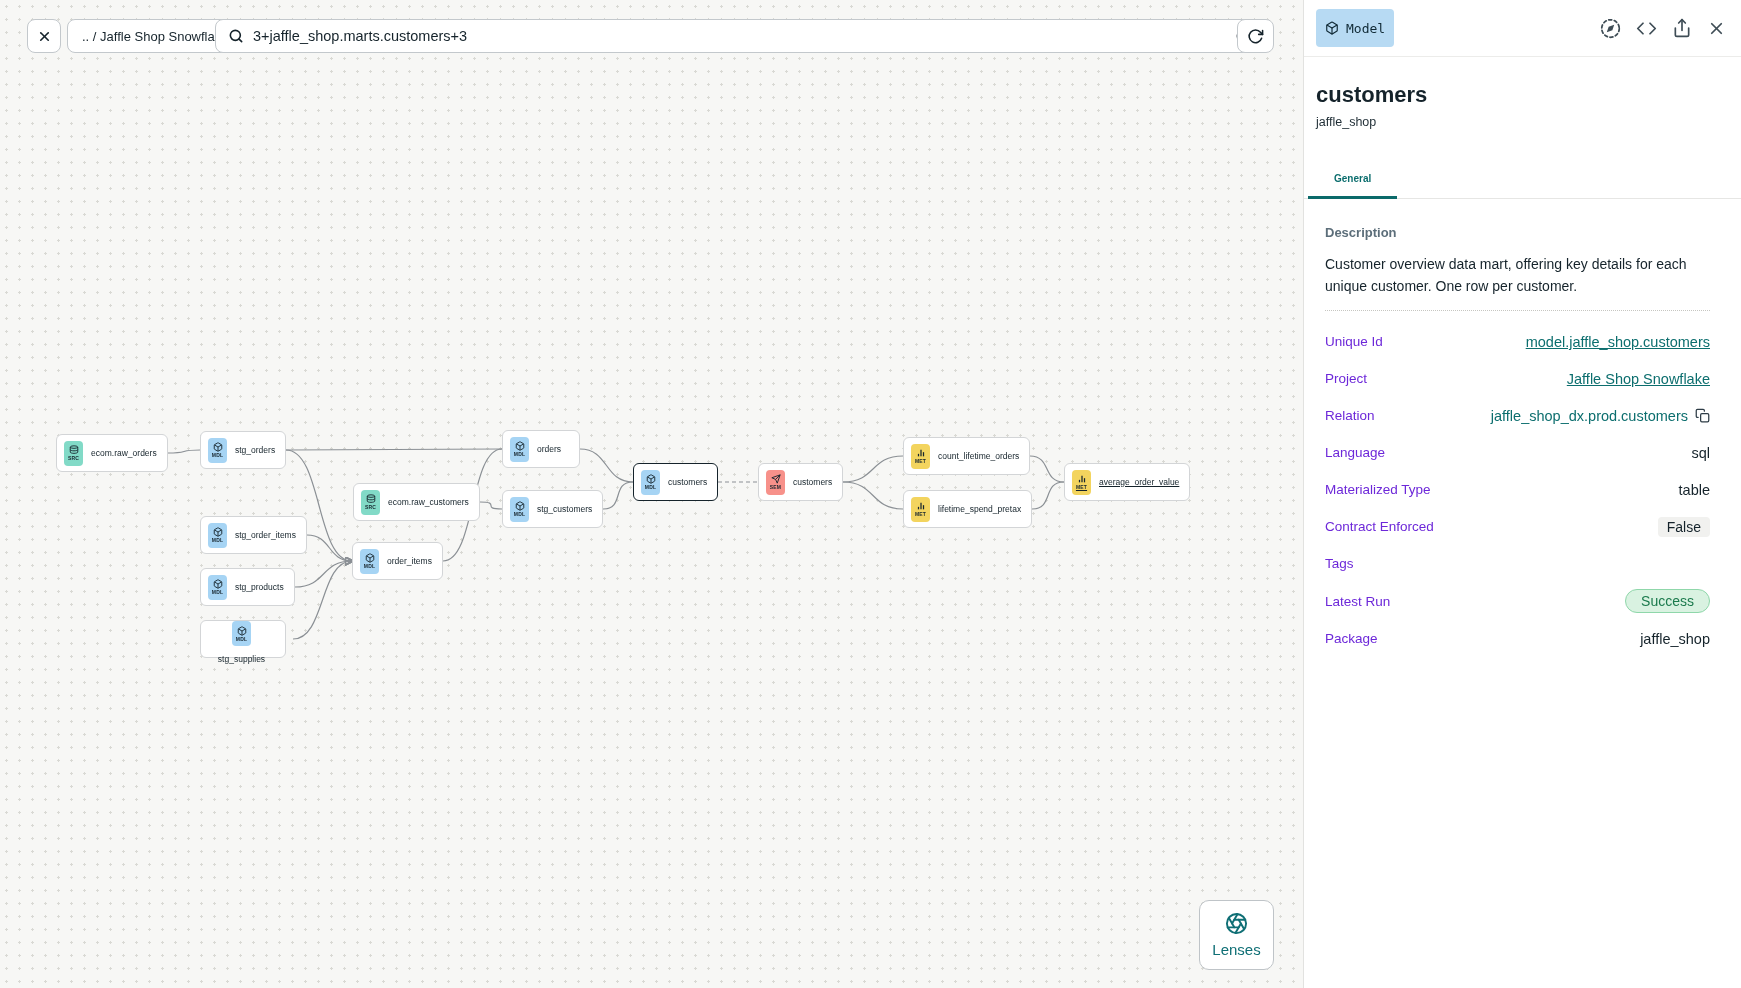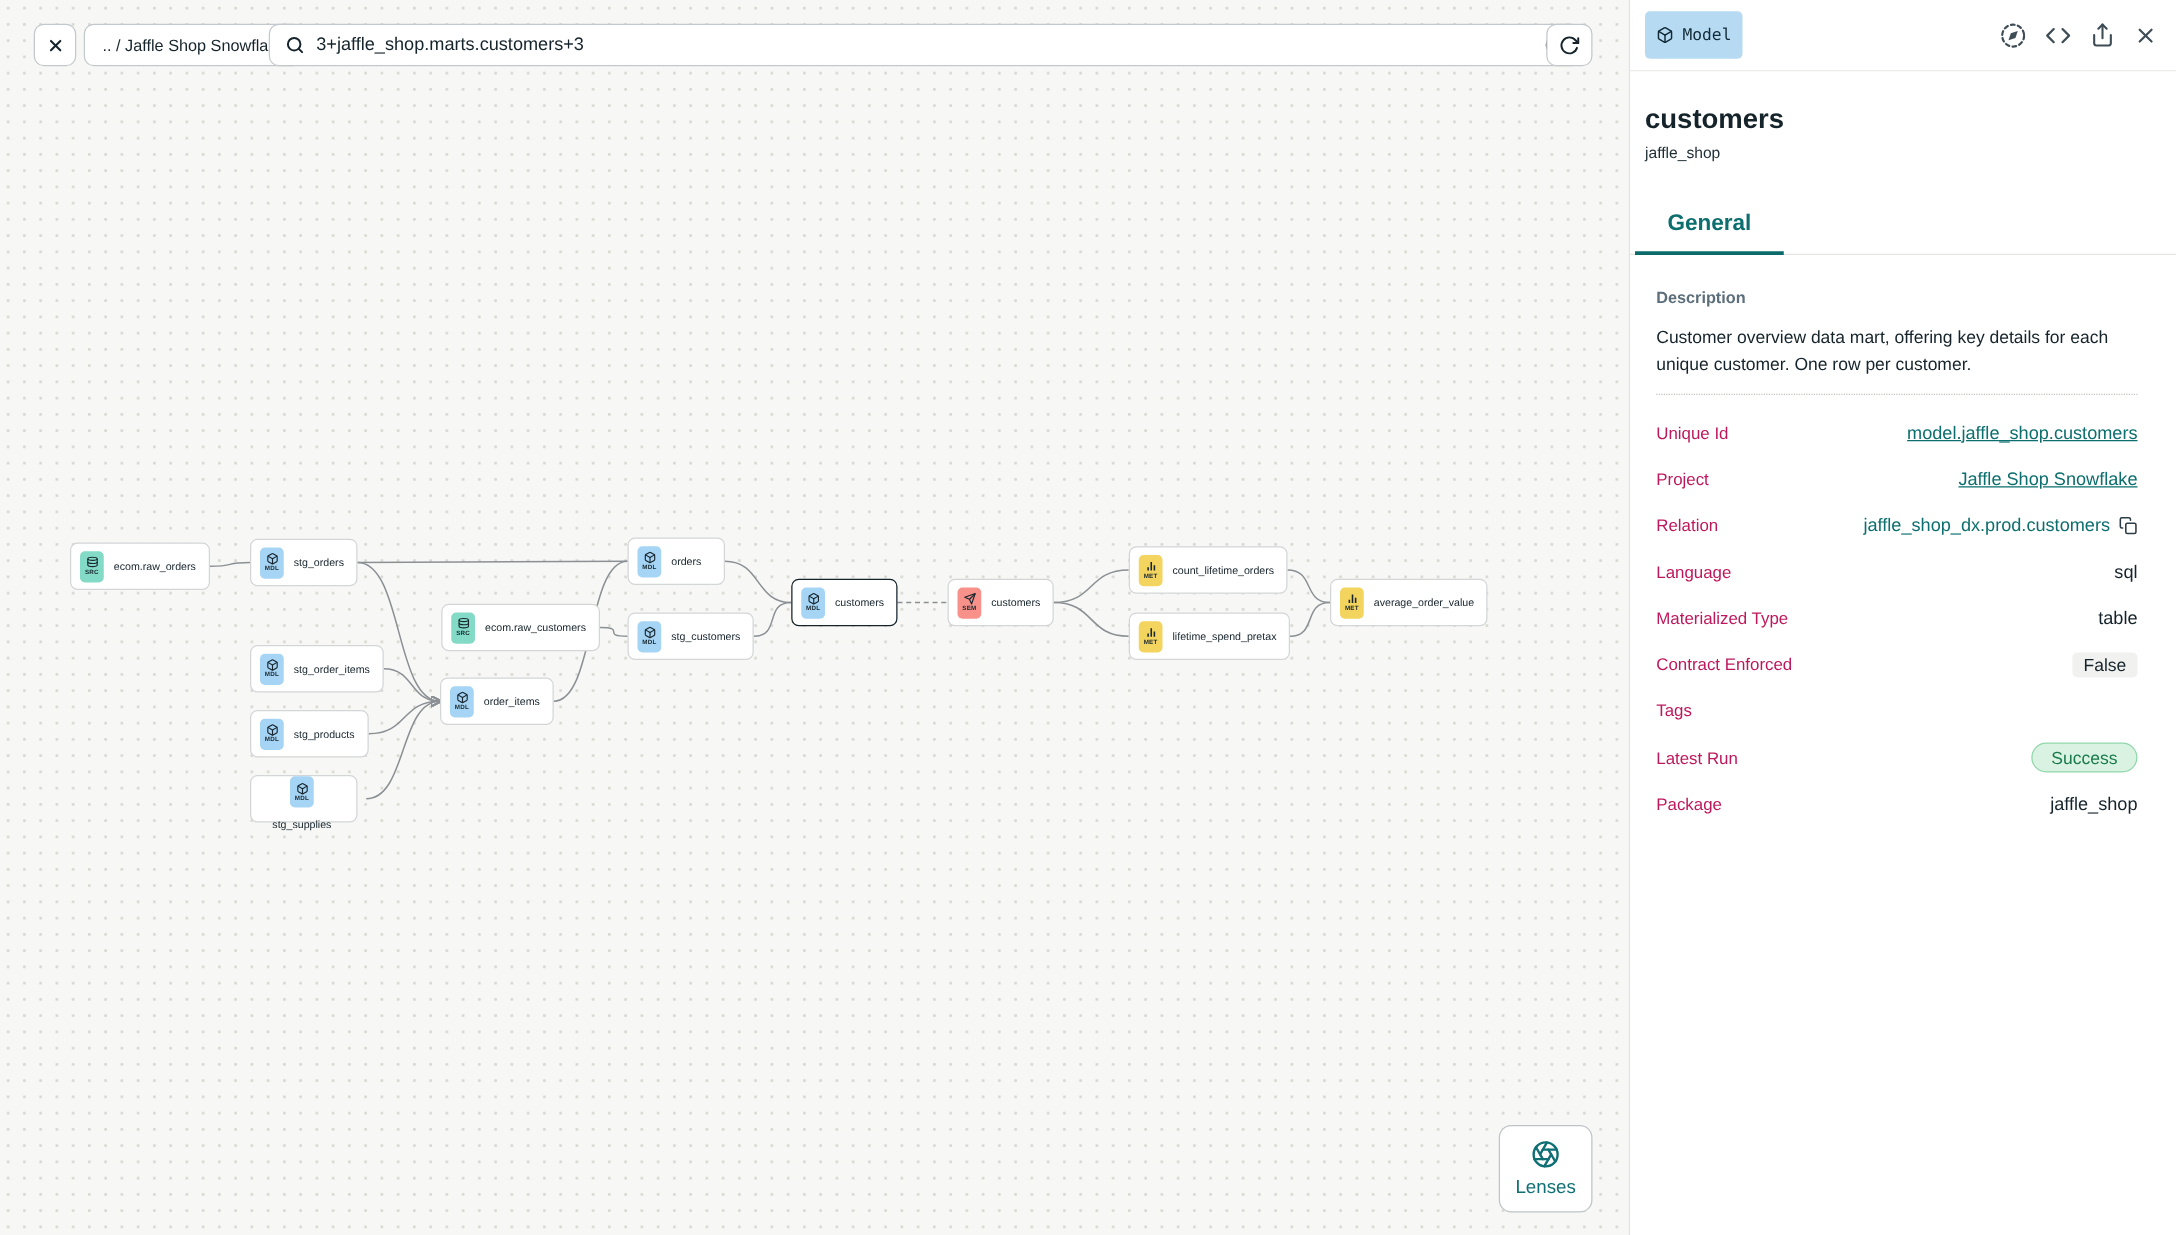--- a/index.html
+++ b/index.html
@@ -59,31 +59,31 @@
     font-family:"DejaVu Sans Mono", monospace; font-size:13px; color:#102a36; }
   .hicons { display:flex; align-items:center; gap:15px; color:#3e4c55; }
   .icon-btn { background:none; border:none; padding:0; color:#3e4c55; cursor:pointer;
     display:flex; align-items:center; }
 
   .title-wrap { padding:25px 16px 0 12px; }
   .p-title { font-size:22px; font-weight:700; color:#15232b; }
   .p-sub { margin-top:7px; font-size:12.5px; color:#1f2d35; }
 
   .tabs { margin-top:39px; padding-left:4px; border-bottom:1px solid #e6e6e4; }
-  .tab { display:inline-block; padding:0 26px 12px; font-size:18px; font-weight:700;
+  .tab { display:inline-block; padding:0 26px 12px; font-size:10px; font-weight:700;
     color:#0c6e6e; border-bottom:3px solid #0b6a6a; margin-bottom:-1px; cursor:pointer; }
 
   .content { padding:26px 31px 0 21px; }
   .sec-label { font-size:13px; font-weight:600; color:#5c6e7a; }
   .desc { margin-top:14px; font-size:14px; line-height:1.55; color:#15232b; max-width:400px; }
   .dotted { border:none; border-top:1px dotted #c6c6c1; margin:13px 0 19px; }
 
   .frow { display:flex; align-items:center; justify-content:space-between;
     min-height:23px; margin-bottom:14px; }
-  .flabel { font-size:13.5px; color:#be185d; flex:0 0 auto; }
+  .flabel { font-size:13.5px; color:#6d28d9; flex:0 0 auto; }
   .fvalue { font-size:14.5px; color:#15232b; text-align:right; display:flex;
     align-items:center; gap:7px; }
   .fvalue.link a, .fvalue.link { color:#0c6e6e; text-decoration:underline; cursor:pointer; }
   .fvalue.teal { color:#0c6e6e; }
   .fvalue .copy-btn { background:none; border:none; padding:0; color:#2e3c46; cursor:pointer; display:flex; }
   .pill-gray { background:#f1f1ef; border-radius:4px; padding:2px 9px; font-size:14px; color:#15232b; }
   .pill-success { background:#d9f2e1; border:1px solid #8fd7aa; color:#1b7a4d;
     border-radius:999px; padding:3px 15px; font-size:14px; }
 </style>
 </head>
@@ -250,21 +250,21 @@
           <span class="nbadge b-met">
             <svg viewBox="0 0 24 24" fill="none" stroke="#17262e" stroke-width="3">
               <line x1="18" y1="20" x2="18" y2="10"></line>
               <line x1="12" y1="20" x2="12" y2="4"></line>
               <line x1="6" y1="20" x2="6" y2="14"></line>
             </svg>
             <span class="bl">MET</span>
           </span>
           <span class="nlabel">lifetime_spend_pretax</span>
         </div>
-        <div class="node" style="left: 1064px; top: 463px; min-width: 113px;">
+        <div class="node" style="left: 1064px; top: 463px; min-width: 113px; text-decoration: underline;">
           <span class="nbadge b-met">
             <svg viewBox="0 0 24 24" fill="none" stroke="#17262e" stroke-width="3">
               <line x1="18" y1="20" x2="18" y2="10"></line>
               <line x1="12" y1="20" x2="12" y2="4"></line>
               <line x1="6" y1="20" x2="6" y2="14"></line>
             </svg>
             <span class="bl">MET</span>
           </span>
           <span class="nlabel">average_order_value</span>
         </div>

